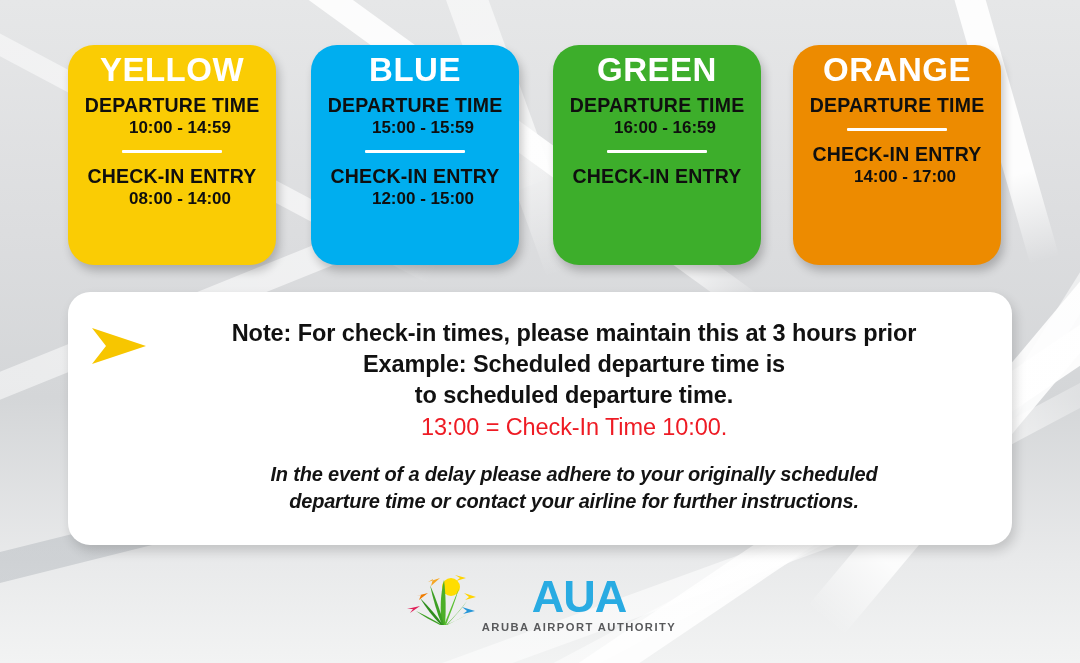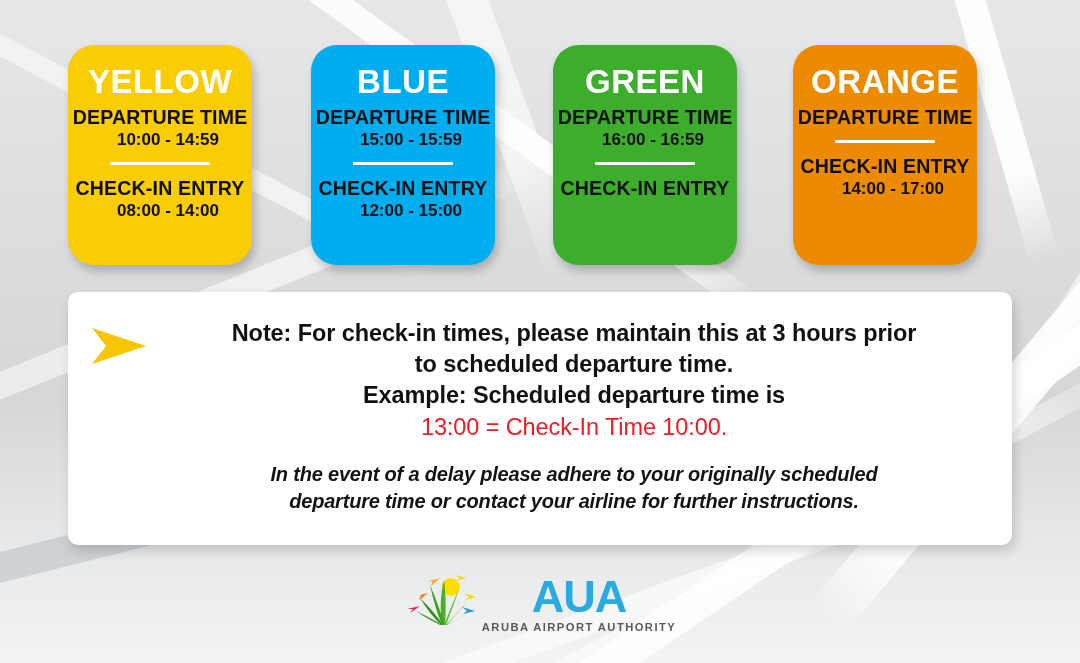--- a/index.html
+++ b/index.html
@@ -53,27 +53,26 @@
   
   #cards {
     position: absolute;
     left: 0; top: 0;
     width: 1080px;
     height: 280px;
   }
   .card {
     position: absolute;
     top: 45px;
-    width: 184px;
+    width: 208px;
     height: 220px;
     border-radius: 26px;
     box-shadow: 3px 6px 10px rgba(0,0,0,0.22);
     text-align: center;
     box-sizing: border-box;
-    padding-top: 12px;
   }
   .card-title {
     font-size: 33px;
     font-weight: bold;
     color: #ffffff;
     letter-spacing: 0.5px;
     line-height: 42px;
     margin: 4px 0 2px 0;
   }
   .card-label {
@@ -99,21 +98,21 @@
   }
 
   
   #note-panel {
     position: absolute;
     left: 68px;
     top: 292px;
     width: 944px;
     height: 253px;
     background: #ffffff;
-    border-radius: 10px;
+    border-radius: 22px;
     box-shadow: 3px 6px 12px rgba(0,0,0,0.16);
     box-sizing: border-box;
   }
   #note-arrow {
     position: absolute;
     left: 22px;
     top: 32px;
     width: 58px;
     height: 44px;
   }
@@ -248,22 +247,22 @@
   </div>
 
   <div id="note-panel">
 
     <svg id="note-arrow" viewBox="0 0 58 44">
       <path d="M2,4 L56,22 L2,40 L16,22 Z" fill="#f7c600"></path>
     </svg>
 
     <div id="note-body">
       <div class="note-line"><span class="lead">Note:</span><span> For check-in times, please maintain this at 3 hours prior</span></div>
+      <div class="note-line"><span class="lead">Example:</span><span> Scheduled departure time is</span></div>
       <div class="note-line">to scheduled departure time.</div>
-      <div class="note-line"><span class="lead">Example:</span><span> Scheduled departure time is</span></div>
       <div class="note-red">13:00 = Check-In Time 10:00.</div>
       <div class="note-italic">
         <div>In the event of a delay please adhere to your originally scheduled</div>
         <div>departure time or contact your airline for further instructions.</div>
       </div>
     </div>
 
   </div>
 
   <div id="logo">

